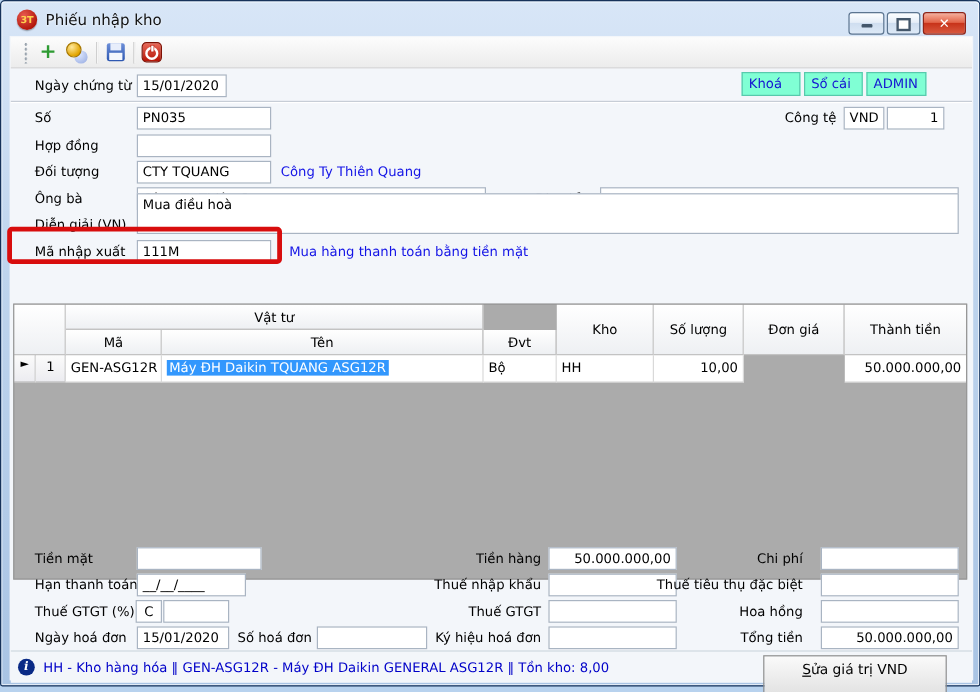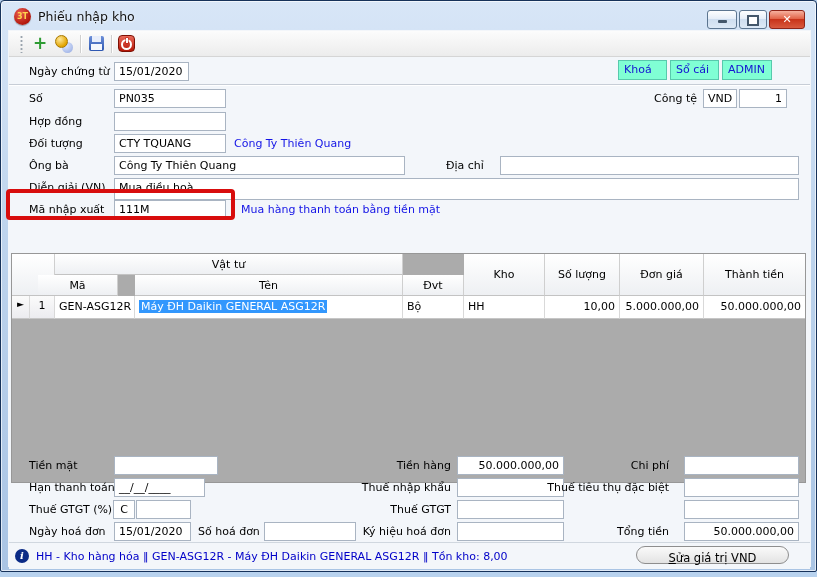--- a/index.html
+++ b/index.html
@@ -100,22 +100,22 @@
   .sel{background:#3297fd;color:#fff;padding:0 2px;}
   
   .statusbar{position:absolute;left:8px;top:541px;width:801px;height:27px;box-sizing:border-box;border-top:1px solid #d0d7df;background:#f3f6fa;}
   .info-icon{
     position:absolute;left:6px;top:6px;width:14px;height:14px;border-radius:50%;
     background:#0a2a86;color:#fff;text-align:center;line-height:14px;
     font-family:"DejaVu Serif","Liberation Serif",serif;font-size:10px;font-style:italic;font-weight:bold;
   }
   .status-text{position:absolute;left:27px;top:7px;color:#0000c8;white-space:nowrap;}
   .status-btn{
-    position:absolute;left:627px;top:3px;width:153px;height:18px;box-sizing:border-box;
-    background:linear-gradient(#fafafa,#e3e3e3);border:1px solid #8e8e8e;border-radius:10px;
+    position:absolute;left:627px;top:3px;width:153px;height:32px;box-sizing:border-box;
+    background:linear-gradient(#fafafa,#e3e3e3);border:1px solid #8e8e8e;border-radius:0;
     text-align:center;padding-top:4px;cursor:pointer;font-size:11.5px;
   }
 </style>
 </head>
 <body>
 
 <div class="window">
 
   <div class="titlebar">
     <div class="app-icon">3T</div>
@@ -165,48 +165,47 @@
   <div class="lbl" style="left:28px;top:136px;">Đối tượng</div>
   <div class="field" style="left:113px;top:133px;width:112px;height:19px;">CTY TQUANG</div>
   <div class="link" style="left:233px;top:136px;">Công Ty Thiên Quang</div>
 
   <div class="lbl" style="left:28px;top:158px;">Ông bà</div>
   <div class="field" style="left:113px;top:155px;width:291px;height:19px;">Công Ty Thiên Quang</div>
   <div class="lbl" style="left:445px;top:158px;">Địa chỉ</div>
   <div class="field" style="left:499px;top:155px;width:299px;height:19px;"></div>
 
   <div class="lbl" style="left:28px;top:180px;">Diễn giải (VN)</div>
-  <div class="field" style="left:113px;top:177px;width:685px;height:22px;">Mua điều hoà</div>
+  <div class="field" style="left:113px;top:160px;width:685px;height:34px;">Mua điều hoà</div>
 
   <div class="lbl" style="left:28px;top:202px;">Mã nhập xuất</div>
   <div class="field" style="left:113px;top:199px;width:112px;height:19px;">111M</div>
   <div class="link" style="left:240px;top:202px;">Mua hàng thanh toán bằng tiền mặt</div>
   <div class="annotation"></div>
 
   <div class="grid">
 
     <div class="hcell" style="left:0;top:0;width:43px;height:42px;"></div>
     <div class="hcell" style="left:43px;top:0;width:348px;height:21px;line-height:21px;">Vật tư</div>
     <div class="hcell" style="left:452px;top:0;width:81px;height:42px;line-height:42px;">Kho</div>
     <div class="hcell" style="left:533px;top:0;width:75px;height:42px;line-height:42px;">Số lượng</div>
     <div class="hcell" style="left:608px;top:0;width:84px;height:42px;line-height:42px;">Đơn giá</div>
     <div class="hcell" style="left:692px;top:0;width:101px;height:42px;line-height:42px;border-right:0;">Thành tiền</div>
 
-    <div class="hcell" style="left:26px;top:21px;width:80px;height:21px;line-height:21px;text-align:center;">Mã</div>
+    <div class="hcell" style="left:43px;top:21px;width:80px;height:21px;line-height:21px;text-align:center;">Mã</div>
     <div class="hcell" style="left:123px;top:21px;width:268px;height:21px;line-height:21px;">Tên</div>
     <div class="hcell" style="left:391px;top:21px;width:61px;height:21px;line-height:21px;">Đvt</div>
 
     <div class="dcell ind" style="left:0;top:42px;width:18px;height:23px;">►</div>
     <div class="dcell ind" style="left:18px;top:42px;width:25px;height:23px;font-size:11px;">1</div>
     <div class="dcell" style="left:43px;top:42px;width:80px;height:23px;">GEN-ASG12R</div>
-    <div class="dcell" style="left:123px;top:42px;width:268px;height:23px;"><span class="sel">Máy ĐH Daikin GENERAL ASG12R</span></div>
+    <div class="dcell" style="left:123px;top:42px;width:268px;height:23px;"><span class="sel">Máy ĐH Daikin TQUANG ASG12R</span></div>
     <div class="dcell" style="left:391px;top:42px;width:61px;height:23px;">Bộ</div>
     <div class="dcell" style="left:452px;top:42px;width:81px;height:23px;">HH</div>
     <div class="dcell right" style="left:533px;top:42px;width:75px;height:23px;">10,00</div>
-    <div class="dcell right" style="left:608px;top:42px;width:84px;height:23px;">5.000.000,00</div>
     <div class="dcell right" style="left:692px;top:42px;width:101px;height:23px;border-right:0;">50.000.000,00</div>
   </div>
 
   <div class="lbl" style="left:28px;top:458px;">Tiền mặt</div>
   <div class="field" style="left:113px;top:455px;width:104px;height:19px;"></div>
 
   <div class="lbl" style="left:28px;top:480px;">Hạn thanh toán</div>
   <div class="field" style="left:113px;top:477px;width:91px;height:19px;">__/__/____</div>
 
   <div class="lbl" style="left:28px;top:502px;">Thuế GTGT (%)</div>
@@ -229,20 +228,21 @@
 
   <div class="lbl-r" style="left:305px;top:524px;width:145px;">Ký hiệu hoá đơn</div>
   <div class="field right" style="left:456px;top:521px;width:107px;height:19px;"></div>
 
   <div class="lbl-r" style="left:522px;top:458px;width:146px;">Chi phí</div>
   <div class="field right" style="left:683px;top:455px;width:115px;height:19px;"></div>
 
   <div class="lbl-r" style="left:522px;top:480px;width:146px;">Thuế tiêu thụ đặc biệt</div>
   <div class="field right" style="left:683px;top:477px;width:115px;height:19px;"></div>
 
+  <div class="lbl-r" style="left:522px;top:502px;width:146px;">Hoa hồng</div>
   <div class="field right" style="left:683px;top:499px;width:115px;height:19px;"></div>
 
   <div class="lbl-r" style="left:522px;top:524px;width:146px;">Tổng tiền</div>
   <div class="field right" style="left:683px;top:521px;width:115px;height:19px;">50.000.000,00</div>
 
   <div class="statusbar">
     <div class="info-icon">i</div>
     <div class="status-text">HH - Kho hàng hóa ‖ GEN-ASG12R - Máy ĐH Daikin GENERAL ASG12R ‖ Tồn kho: 8,00</div>
     <div class="status-btn"><u>S</u><span>ửa giá trị VND</span></div>
   </div>

